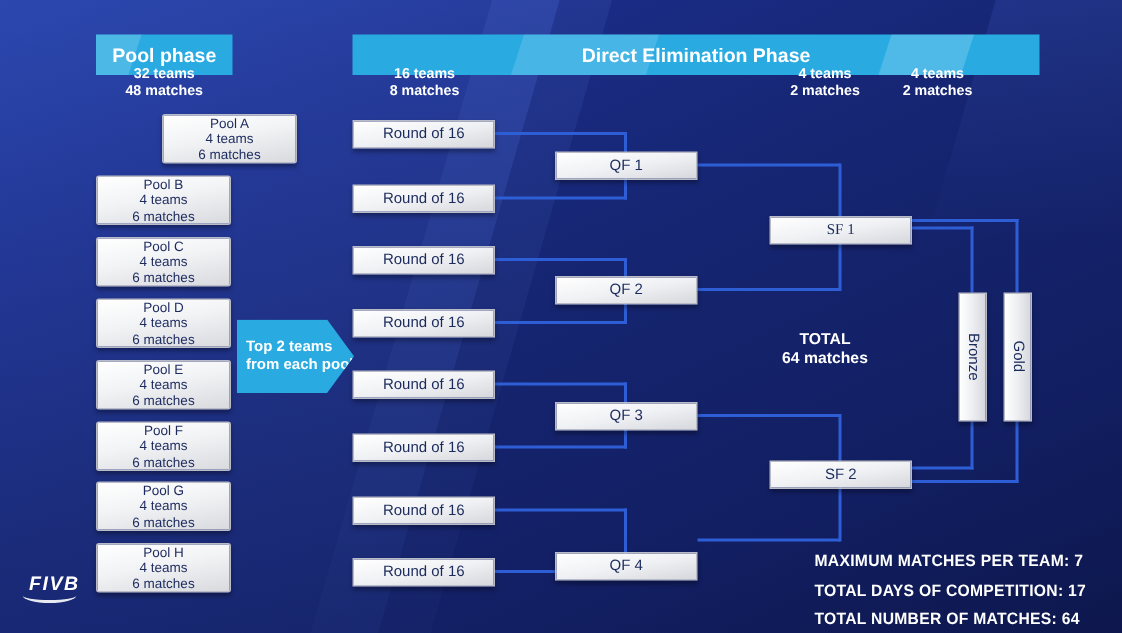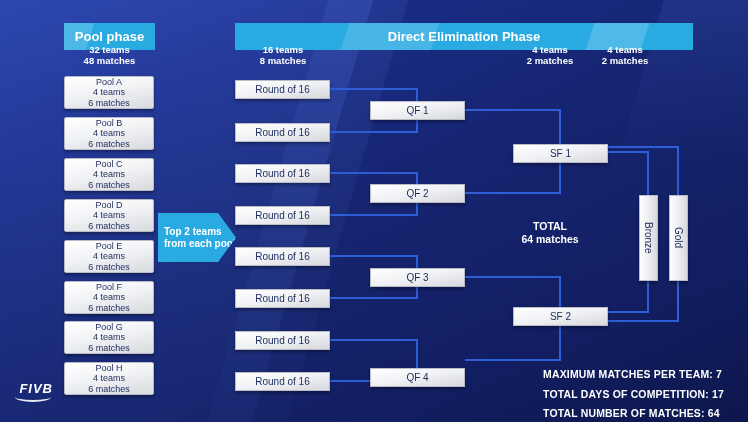--- a/index.html
+++ b/index.html
@@ -91,21 +91,21 @@
 
   <div class="hdr hdr-pool">
     <div class="hl" style="left:-8px; width:34px;"></div>
     <span class="hdr-label">Pool phase</span>
   </div>
   <div class="collabel" style="left:64px; width:91px;">
     <span>32 teams</span>
     <span>48 matches</span>
   </div>
 
-  <div class="pool" style="top:76px;">
+  <div class="pool" style="top:76px;margin-left:44px;">
     <span>Pool A</span>
     <span>4 teams</span>
     <span>6 matches</span>
   </div>
   <div class="pool" style="top:117px;">
     <span>Pool B</span>
     <span>4 teams</span>
     <span>6 matches</span>
   </div>
   <div class="pool" style="top:158px;">
@@ -199,21 +199,21 @@
   <div class="node r16" style="top:247px;">Round of 16</div>
   <div class="node r16" style="top:289px;">Round of 16</div>
   <div class="node r16" style="top:331px;">Round of 16</div>
   <div class="node r16" style="top:372px;">Round of 16</div>
 
   <div class="node qf" style="top:101px;">QF 1</div>
   <div class="node qf" style="top:184px;">QF 2</div>
   <div class="node qf" style="top:268px;">QF 3</div>
   <div class="node qf" style="top:368px;">QF 4</div>
 
-  <div class="node sf" style="top:144px;">SF 1</div>
+  <div class="node sf" style="top:144px;font-family:Liberation Serif, serif;">SF 1</div>
   <div class="node sf" style="top:307px;">SF 2</div>
 
   <div class="medal bronze">Bronze</div>
   <div class="medal gold">Gold</div>
 
   <div class="total">
     <span>TOTAL</span>
     <span>64 matches</span>
   </div>
 

